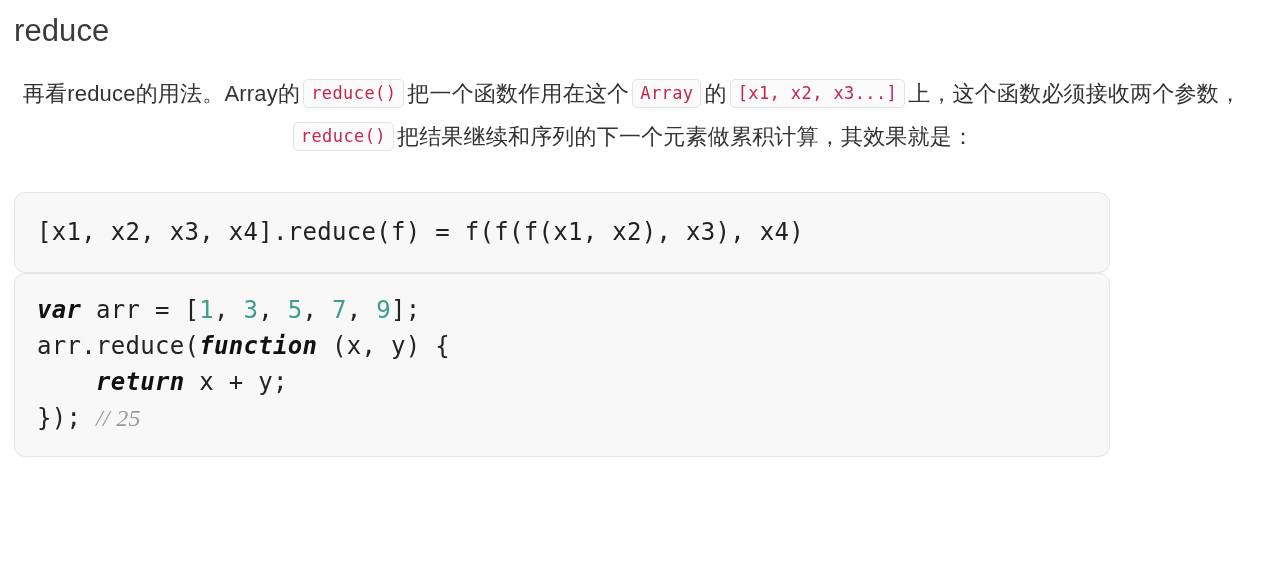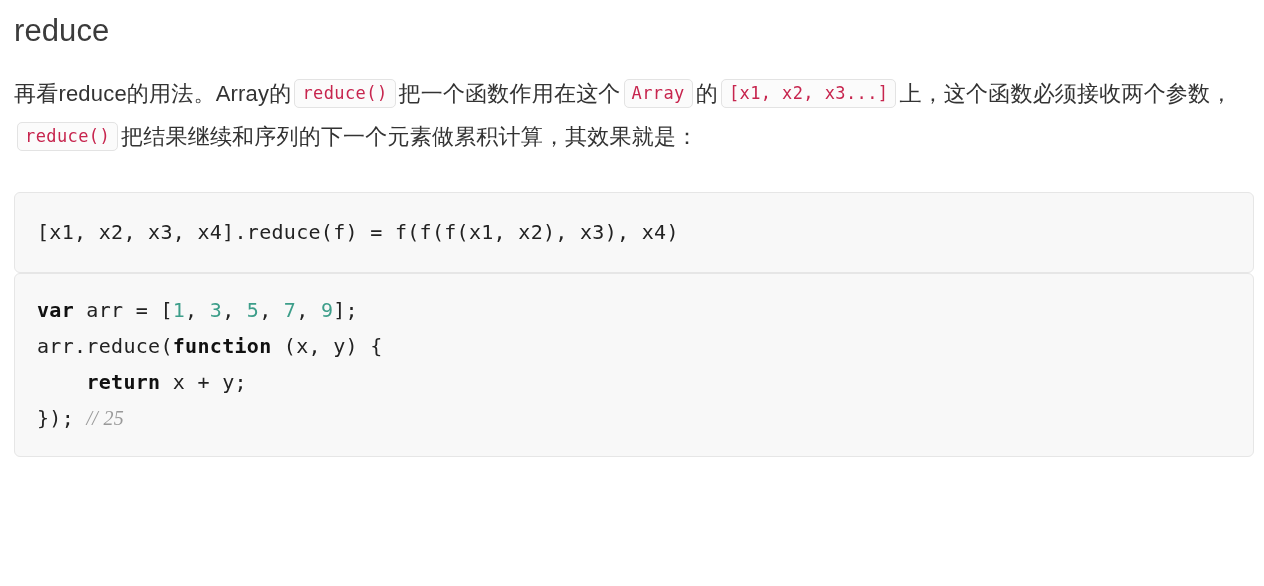--- a/index.html
+++ b/index.html
@@ -30,57 +30,57 @@
     letter-spacing: 0.1px;
   }
   p.para {
     font-size: 22px;
     line-height: 43px;
     margin: 0;
     color: #333333;
     letter-spacing: 0.2px;
     word-break: break-all;
   }
-  p.para-1 { margin-bottom: 34px; }
+  p.para-1 { margin-bottom: 34px; text-align: center; }
   p.para-2 { margin: 32px 0 30px 0; }
 
   code.inline {
     font-family: "DejaVu Sans Mono", "Liberation Mono", monospace;
     font-size: 17px;
     color: #c7254e;
     background: #fbfbfb;
     border: 1px solid #e3e3e3;
     border-radius: 5px;
     padding: 3px 7px 4px 7px;
     margin: 0 3px;
     white-space: pre;
     letter-spacing: 0.4px;
     vertical-align: 2px;
   }
 
   pre.codeblock {
     background: #f8f8f8;
     border: 1px solid #e6e6e6;
-    border-radius: 6px;
+    border-radius: 11px;
     margin: 0;
     padding: 20px 22px;
     box-sizing: border-box;
-    width: 1240px;
+    width: 1096px;
     font-family: "DejaVu Sans Mono", "Liberation Mono", monospace;
-    font-size: 20px;
+    font-size: 24px;
     line-height: 36px;
     color: #222222;
     white-space: pre;
     overflow: hidden;
     letter-spacing: 0.3px;
   }
   pre.codeblock.block-1 { padding: 21px 22px 22px 22px; }
   pre.codeblock.block-2 { padding: 18px 22px 20px 22px; }
 
-  .tok-kw  { font-weight: bold; color: #111111; }
+  .tok-kw  { font-weight: bold; color: #111111; font-style: italic; }
   .tok-num { color: #3d9e8a; }
   .tok-com { color: #999999; font-style: italic; font-family: Liberation Serif, serif; }
   .tok-plain { color: #222222; }
 </style>
 </head>
 <body>
 
 <div class="page">
 
   <h1 class="doc-title">reduce</h1>

